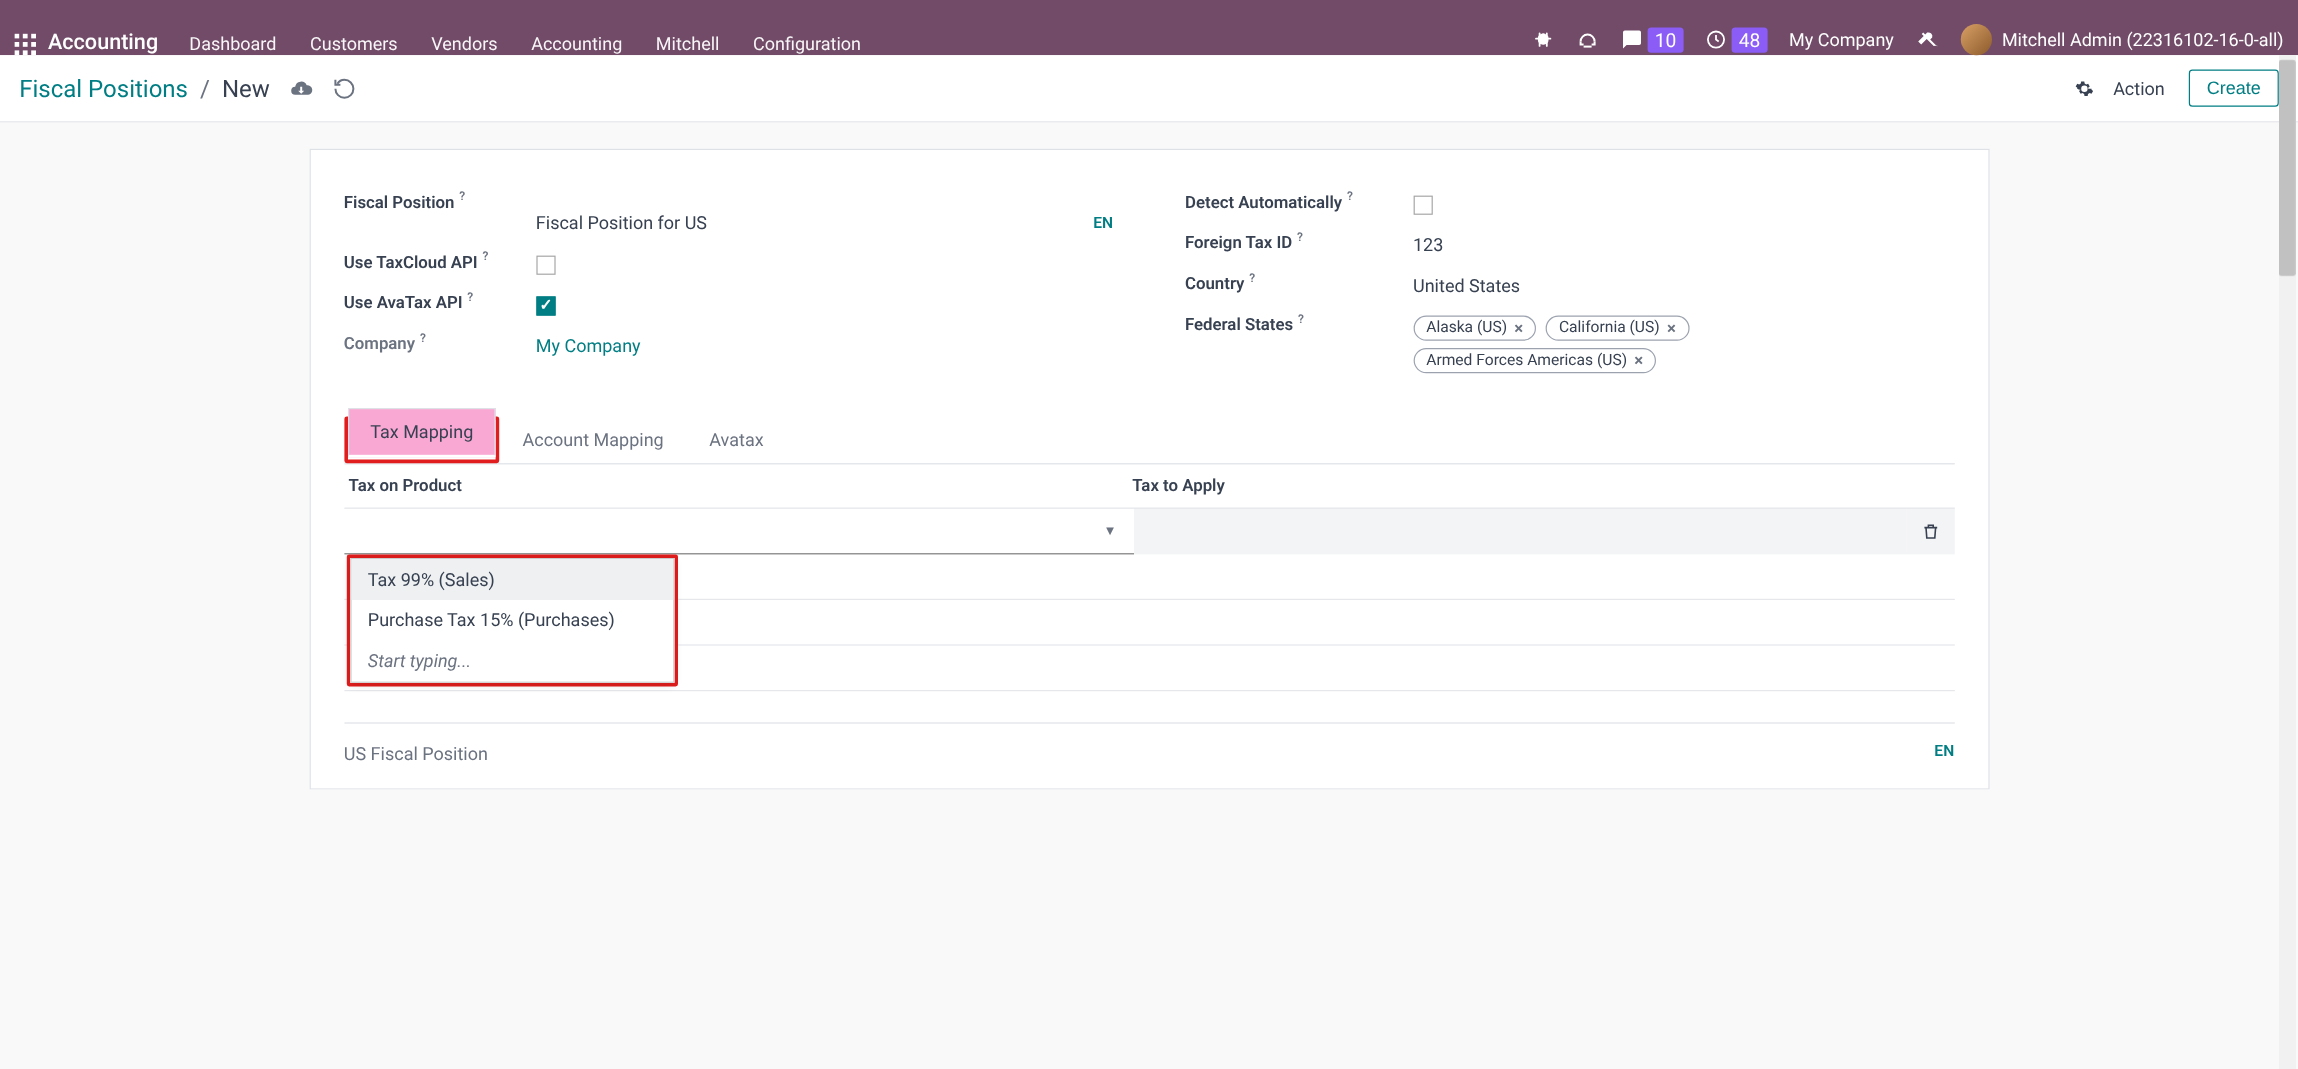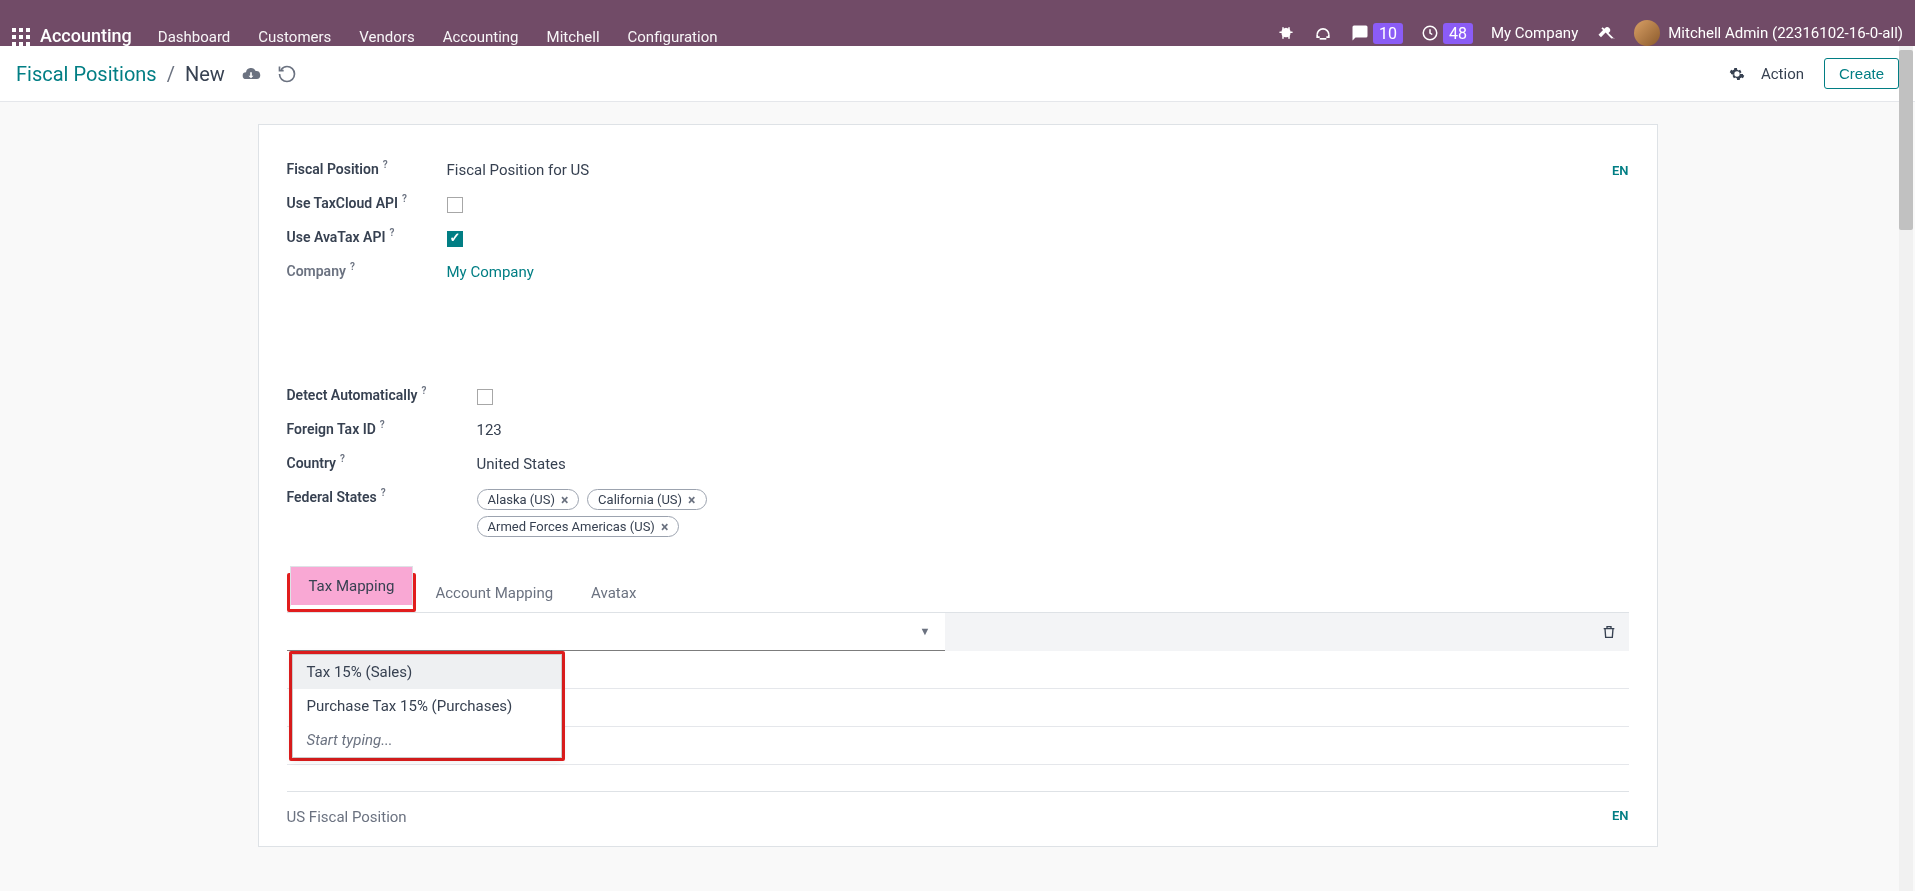--- a/index.html
+++ b/index.html
@@ -23,29 +23,29 @@
 .breadcrumb .sep { color: #6b7280; }
 .breadcrumb .current { color: #374151; }
 .breadcrumb .ic { color: #6b7280; cursor: pointer; margin-left: 6px; }
 .action-right { display: flex; align-items: center; gap: 20px; font-size: 15px; }
 .action-right .action-link { color: #374151; cursor: pointer; display: flex; align-items: center; gap: 16px; }
 .btn-create { border: 1px solid #017e84; color: #017e84; background: #fff; padding: 6px 14px; border-radius: 3px; cursor: pointer; font-size: 15px; }
 
 
 .sheet-wrap { padding: 0 0 0 0; display: flex; justify-content: center; }
 .sheet { background: #fff; border: 1px solid #dee2e6; width: 1400px; margin-top: 22px; padding: 36px 28px 20px 28px; position: relative; }
-.form-grid { display: flex; gap: 90px; flex-direction: column; }
+.form-grid { display: flex; gap: 60px; }
 .form-col { flex: 1; }
 .frow { display: flex; align-items: flex-start; margin-bottom: 16px; }
 .frow .lbl { width: 160px; font-weight: 600; color: #374151; font-size: 14px; display: flex; align-items: flex-start; }
 .frow .lbl.muted { color: #6b7280; }
 .frow .lbl .q { font-size: 10px; color: #6b7280; margin-left: 4px; vertical-align: super; cursor: help; position: relative; top: -2px; }
 .frow .val { flex: 1; font-size: 15px; }
 .frow .val a { color: #017e84; text-decoration: none; }
-.frow .val.en { display: flex; justify-content: space-between; align-items: center; }
+.frow .val.en { display: flex; justify-content: space-between; align-items: center; margin-top: 16px; }
 .lang-tag { color: #017e84; font-weight: 600; font-size: 13px; cursor: pointer; }
 .checkbox { width: 16px; height: 16px; border: 1px solid #a7a7a7; display: inline-block; vertical-align: middle; position: relative; cursor: pointer; }
 .checkbox.checked { background: #017e84; border-color: #017e84; }
 .checkbox.checked::after { content: "✓"; color: #fff; position: absolute; top: -2px; left: 2px; font-size: 13px; font-weight: bold; }
 
 .tag { display: inline-flex; align-items: center; border: 1px solid #9ca3af; border-radius: 12px; padding: 2px 10px; font-size: 13px; margin: 0 4px 6px 0; color: #374151; }
 .tag .x { margin-left: 6px; cursor: pointer; color: #6b7280; font-weight: bold; font-size: 14px; line-height: 1; }
 
 
 .tabs { display: flex; border-bottom: 1px solid #dee2e6; margin-top: 14px; }
@@ -261,37 +261,42 @@
     </div>
 
     <div class="tabs">
       <span class="highlight-tab-wrap">
         <span class="tab active">Tax Mapping</span>
       </span>
       <span class="tab">Account Mapping</span>
       <span class="tab">Avatax</span>
     </div>
 
+    <div class="table-head">
+      <span class="th1">Tax on Product</span>
+      <span class="th2">Tax to Apply</span>
+      <span class="th3"></span>
+    </div>
 
     <div class="row-input">
       <div class="cell1">
         <span class="caret-down">▼</span>
       </div>
       <div class="cell2"></div>
       <div class="cell3">
         <svg width="16" height="16" viewBox="0 0 24 24" fill="none" stroke="#374151" stroke-width="2">
             <path d="M4 7h16M9 7V4h6v3M6 7l1 13h10l1-13"></path>
           </svg>
       </div>
     </div>
 
     <div style="position:relative">
       <div class="highlight-dd" style="position:absolute; left:2px; top:0;">
         <div class="dropdown" style="position:static">
-          <div class="opt hover">Tax 15% (Sales)</div>
+          <div class="opt hover">Tax 99% (Sales)</div>
           <div class="opt">Purchase Tax 15% (Purchases)</div>
           <div class="opt italic">Start typing...</div>
         </div>
       </div>
     </div>
 
     <div class="spacer-rows"></div>
     <div class="spacer-rows"></div>
     <div class="spacer-rows"></div>
 

